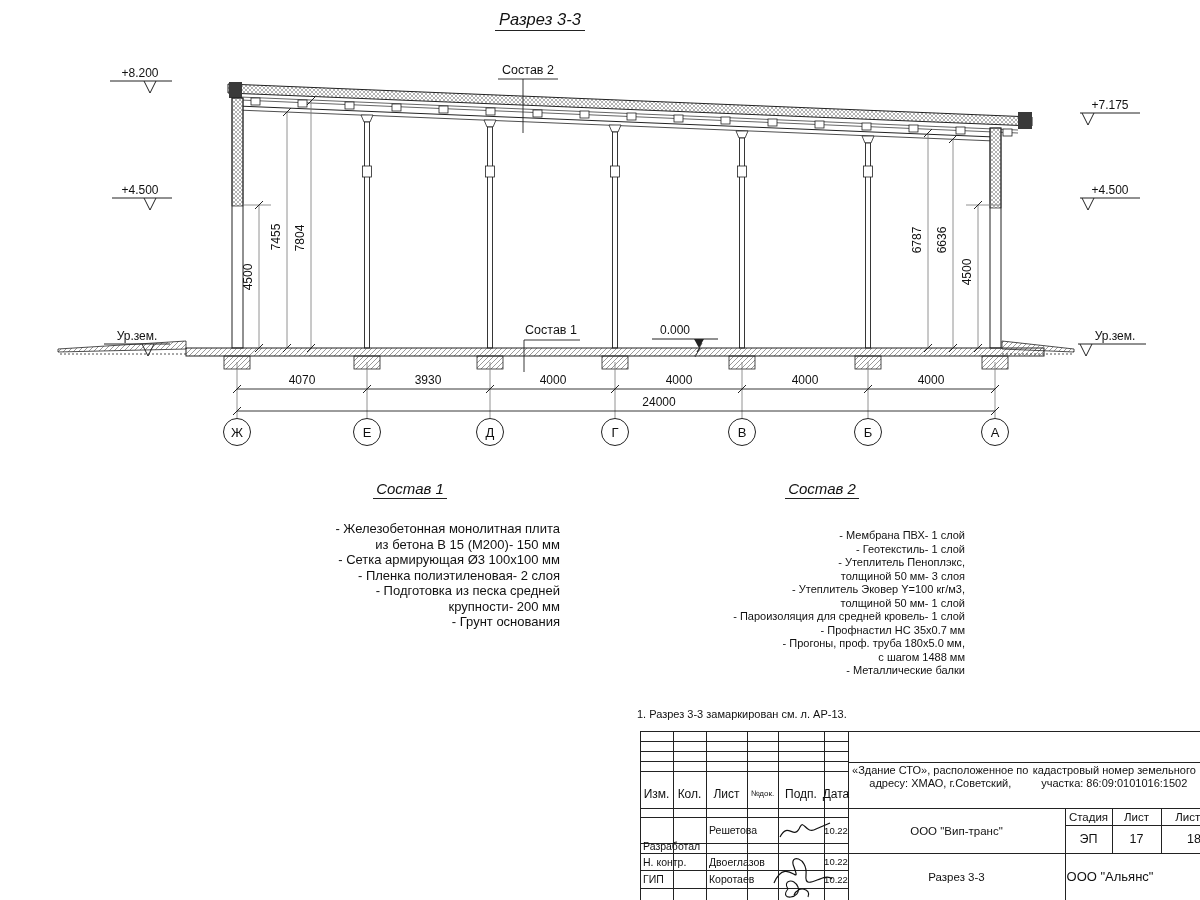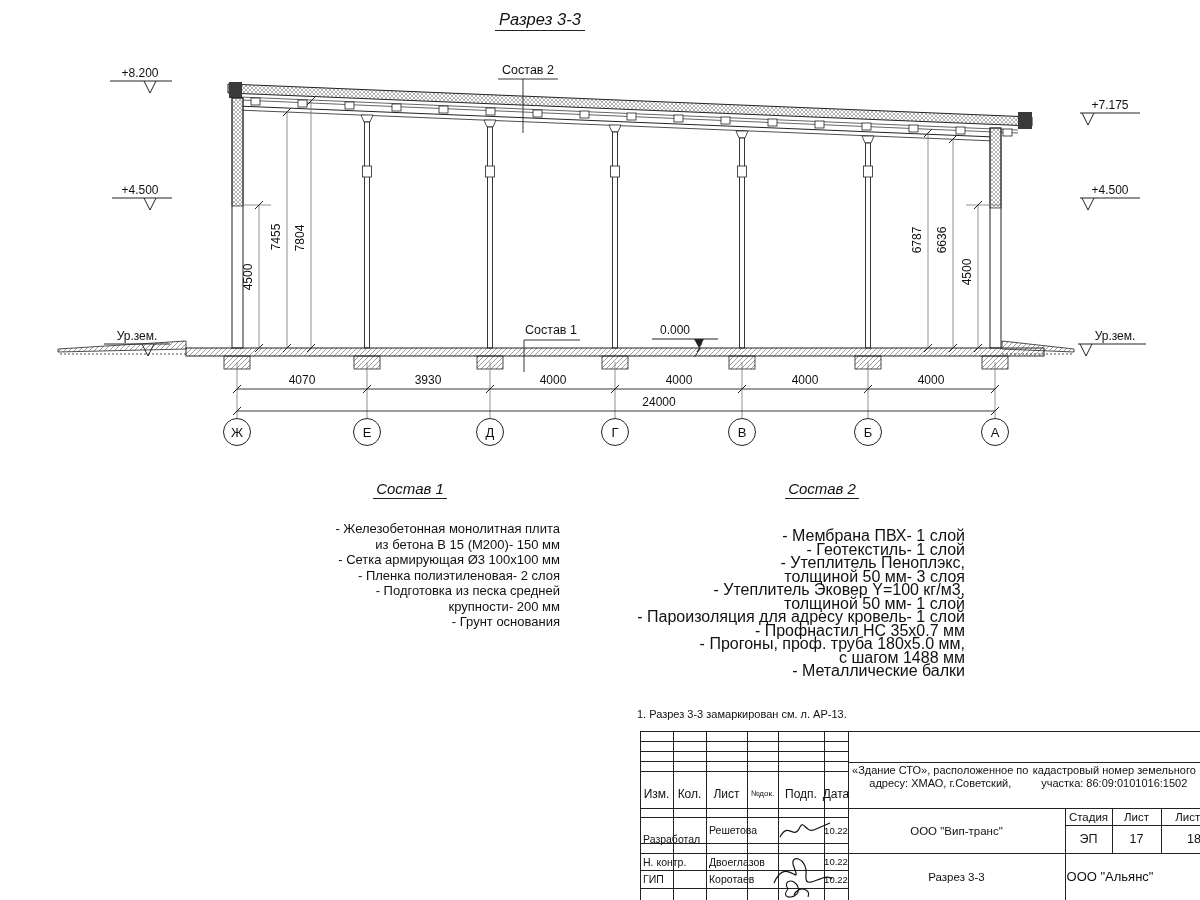--- a/index.html
+++ b/index.html
@@ -8,21 +8,21 @@
   #stage{position:relative;width:1200px;height:900px;background:#ffffff;}
   svg{font-family:"Liberation Sans",sans-serif;}
   svg text{fill:#111;}
   
   .dwg-title{font-style:italic;font-size:16.5px;text-align:center;}
   .dwg-title span{border-bottom:1px solid #222;padding:0 4px 2px 4px;}
   .list-head{font-style:italic;font-size:15px;text-align:center;}
   .list-head span{border-bottom:1px solid #222;padding:0 3px 1px 3px;}
   
   .mlist{line-height:15.5px;font-size:13px;}
-  .mlist2{line-height:13.5px;font-size:16px;}
+  .mlist2{line-height:13.5px;font-size:11px;}
   .s-row{display:flex;justify-content:flex-end;white-space:nowrap;}
   .s-row .lt.ind{padding-left:10px;}
   .s-row .rv{text-align:right;}
   
   .note{font-size:11px;}
   
   #tb{position:absolute;left:640px;top:731px;width:560px;height:169px;overflow:hidden;}
   .vl{position:absolute;width:1px;background:#222;}
   .hl{position:absolute;height:1px;background:#222;}
   .cell{position:absolute;display:flex;align-items:center;justify-content:center;
@@ -304,21 +304,21 @@
       </div>
       <div class="s-row">
         <span class="lt">- Утеплитель Эковер Y=100 кг/м3,</span>
         <span class="rv"></span>
       </div>
       <div class="s-row">
         <span class="lt ind">толщиной 50 мм</span>
         <span class="rv">- 1 слой</span>
       </div>
       <div class="s-row">
-        <span class="lt">- Пароизоляция для адресу кровель</span>
+        <span class="lt">- Пароизоляция для средней кровель</span>
         <span class="rv">- 1 слой</span>
       </div>
       <div class="s-row">
         <span class="lt">- Профнастил НС 35х0.7 мм</span>
         <span class="rv"></span>
       </div>
       <div class="s-row">
         <span class="lt">- Прогоны, проф. труба 180х5.0 мм,</span>
         <span class="rv"></span>
       </div>
@@ -361,21 +361,21 @@
     <div class="vl" style="left:472px;top:77px;height:45px;"></div>
     <div class="vl" style="left:521px;top:77px;height:45px;"></div>
 
     <div class="cell f12" style="left:0;top:48px;width:33px;height:29px;">Изм.</div>
     <div class="cell f12" style="left:33px;top:48px;width:33px;height:29px;">Кол.</div>
     <div class="cell f12" style="left:66px;top:48px;width:41px;height:29px;">Лист</div>
     <div class="cell f8" style="left:107px;top:48px;width:31px;height:29px;">№док.</div>
     <div class="cell f12" style="left:138px;top:48px;width:46px;height:29px;">Подп.</div>
     <div class="cell f12" style="left:184px;top:48px;width:24px;height:29px;">Дата</div>
 
-    <div class="cell left f10" style="left:3px;top:95px;width:63px;height:26px;">Разработал</div>
+    <div class="cell left f10" style="left:3px;top:102px;width:63px;height:26px;">Разработал</div>
     <div class="cell left f10" style="left:69px;top:86px;width:69px;height:26px;">Решетова</div>
     <div class="cell f9" style="left:184px;top:86px;width:24px;height:26px;">10.22</div>
     <div class="cell left f10" style="left:3px;top:122px;width:63px;height:17px;">Н. контр.</div>
     <div class="cell left f10" style="left:69px;top:122px;width:69px;height:17px;">Двоеглазов</div>
     <div class="cell f9" style="left:184px;top:122px;width:24px;height:17px;">10.22</div>
     <div class="cell left f10" style="left:3px;top:139px;width:63px;height:18px;">ГИП</div>
     <div class="cell left f10" style="left:69px;top:139px;width:69px;height:18px;">Коротаев</div>
     <div class="cell f9" style="left:184px;top:139px;width:24px;height:18px;">10.22</div>
 
     <svg class="abs" style="left:136px;top:86px;" width="58" height="26">

